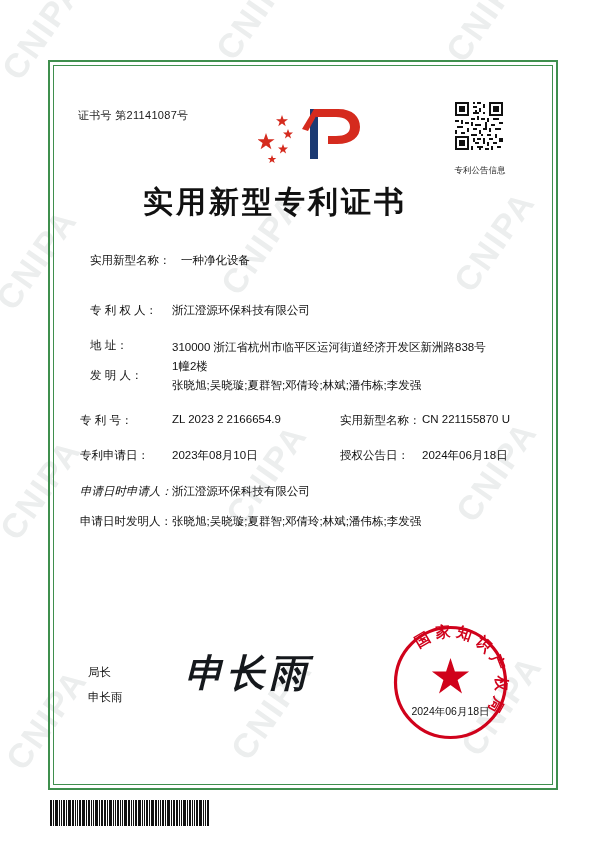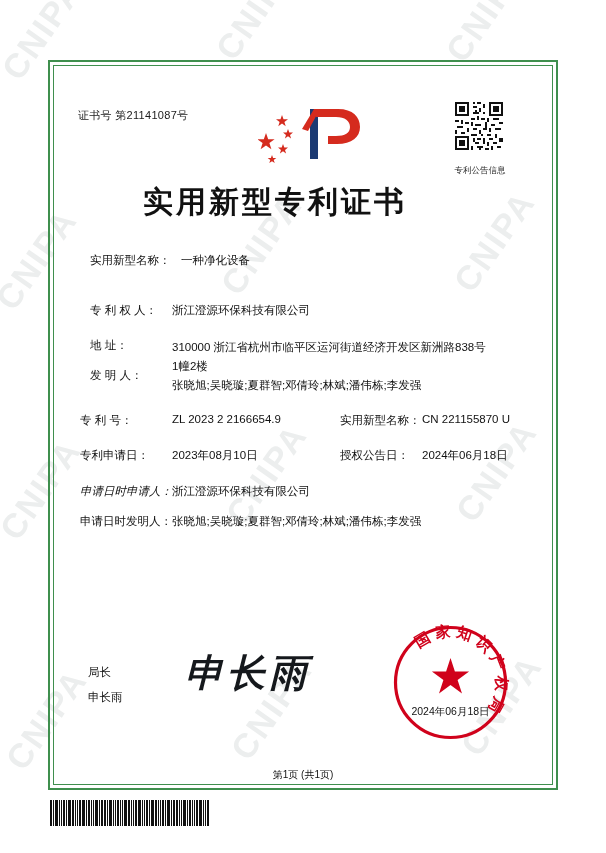--- a/index.html
+++ b/index.html
@@ -340,21 +340,20 @@
       <g fill="#d0021b">
         <polygon points="62.5,38 66.9,51.5 81.1,51.5 69.6,59.9 74,73.4 62.5,65 51,73.4 55.4,59.9 43.9,51.5 58.1,51.5"></polygon>
       </g>
       <text font-family="'DejaVu Sans', sans-serif" font-size="15" font-weight="bold" fill="#d0021b" letter-spacing="5">
         <textPath href="#ringpath" startOffset="13%">国家知识产权局</textPath>
       </text>
       <text x="62.5" y="95" text-anchor="middle" font-family="'Liberation Sans', sans-serif" font-size="10.5" fill="#111">2024年06月18日</text>
     </svg>
   </div>
 
-  <div class="page-no">第1页 (共1页)</div>
 
   <div class="barcode">
     <i style="width:2px"></i>
       <i style="width:1px"></i>
       <i style="width:3px"></i>
       <i style="width:1px"></i>
     <i style="width:1px"></i>
       <i style="width:2px"></i>
       <i style="width:1px"></i>
       <i style="width:3px"></i>

